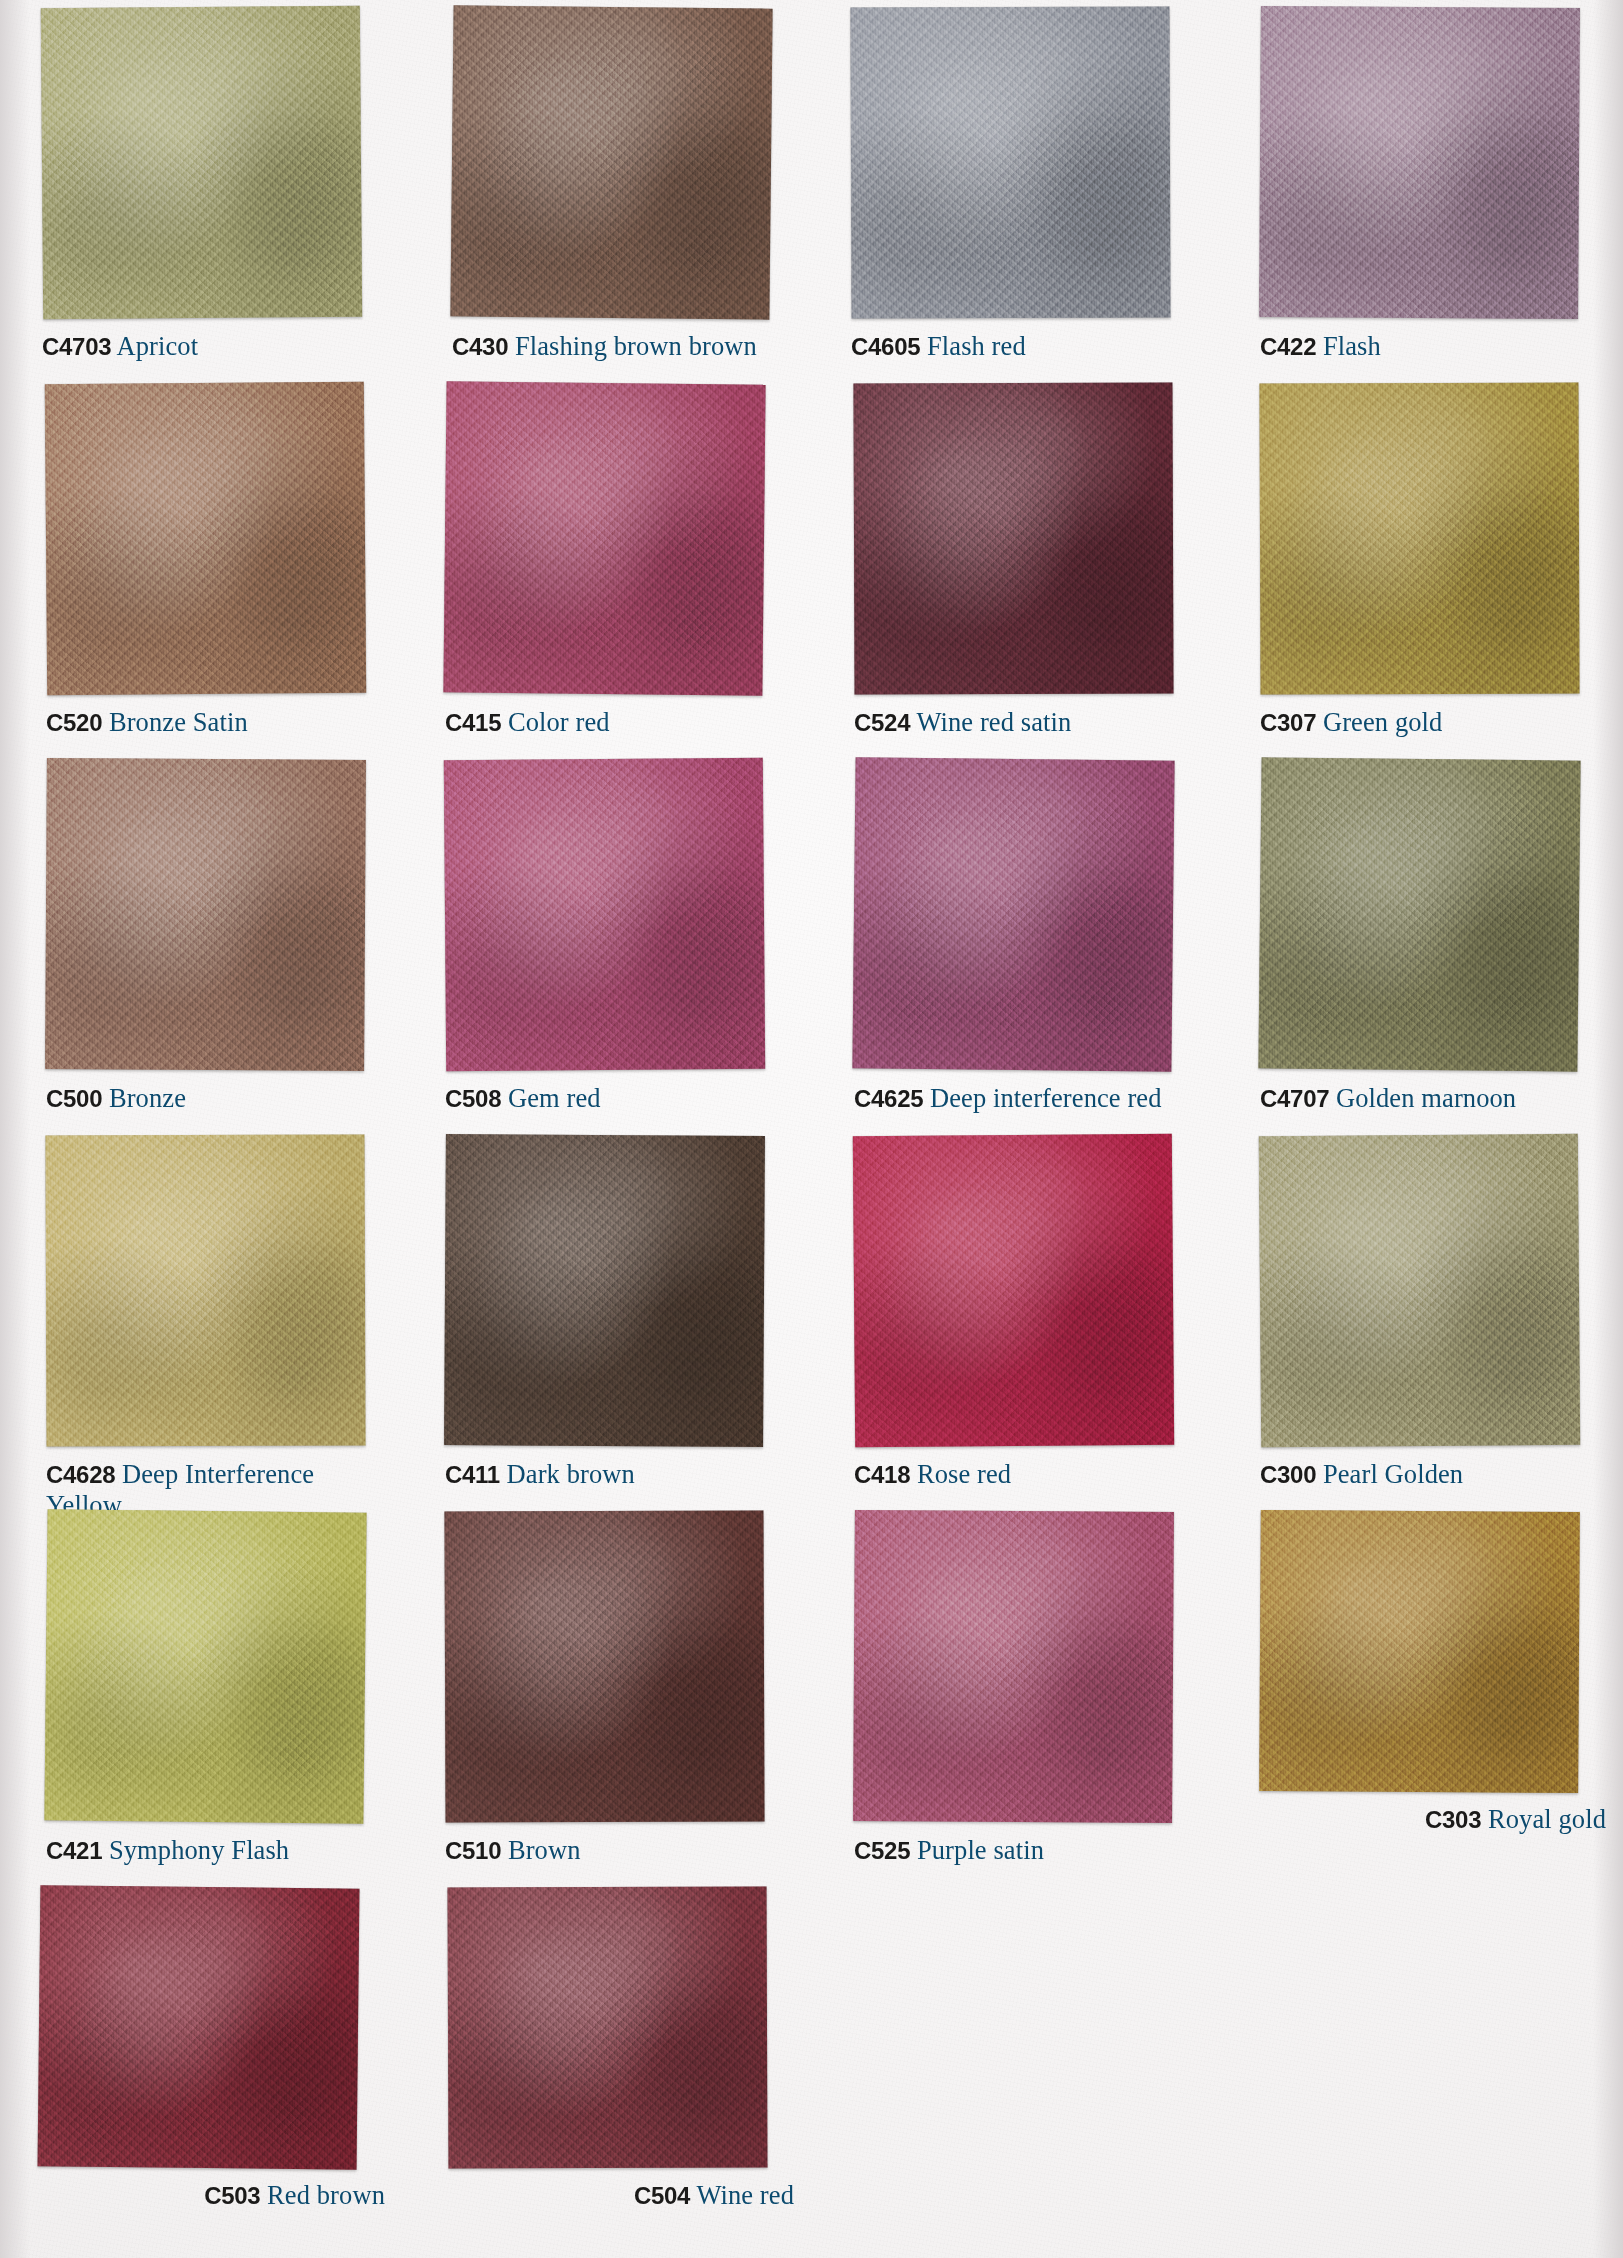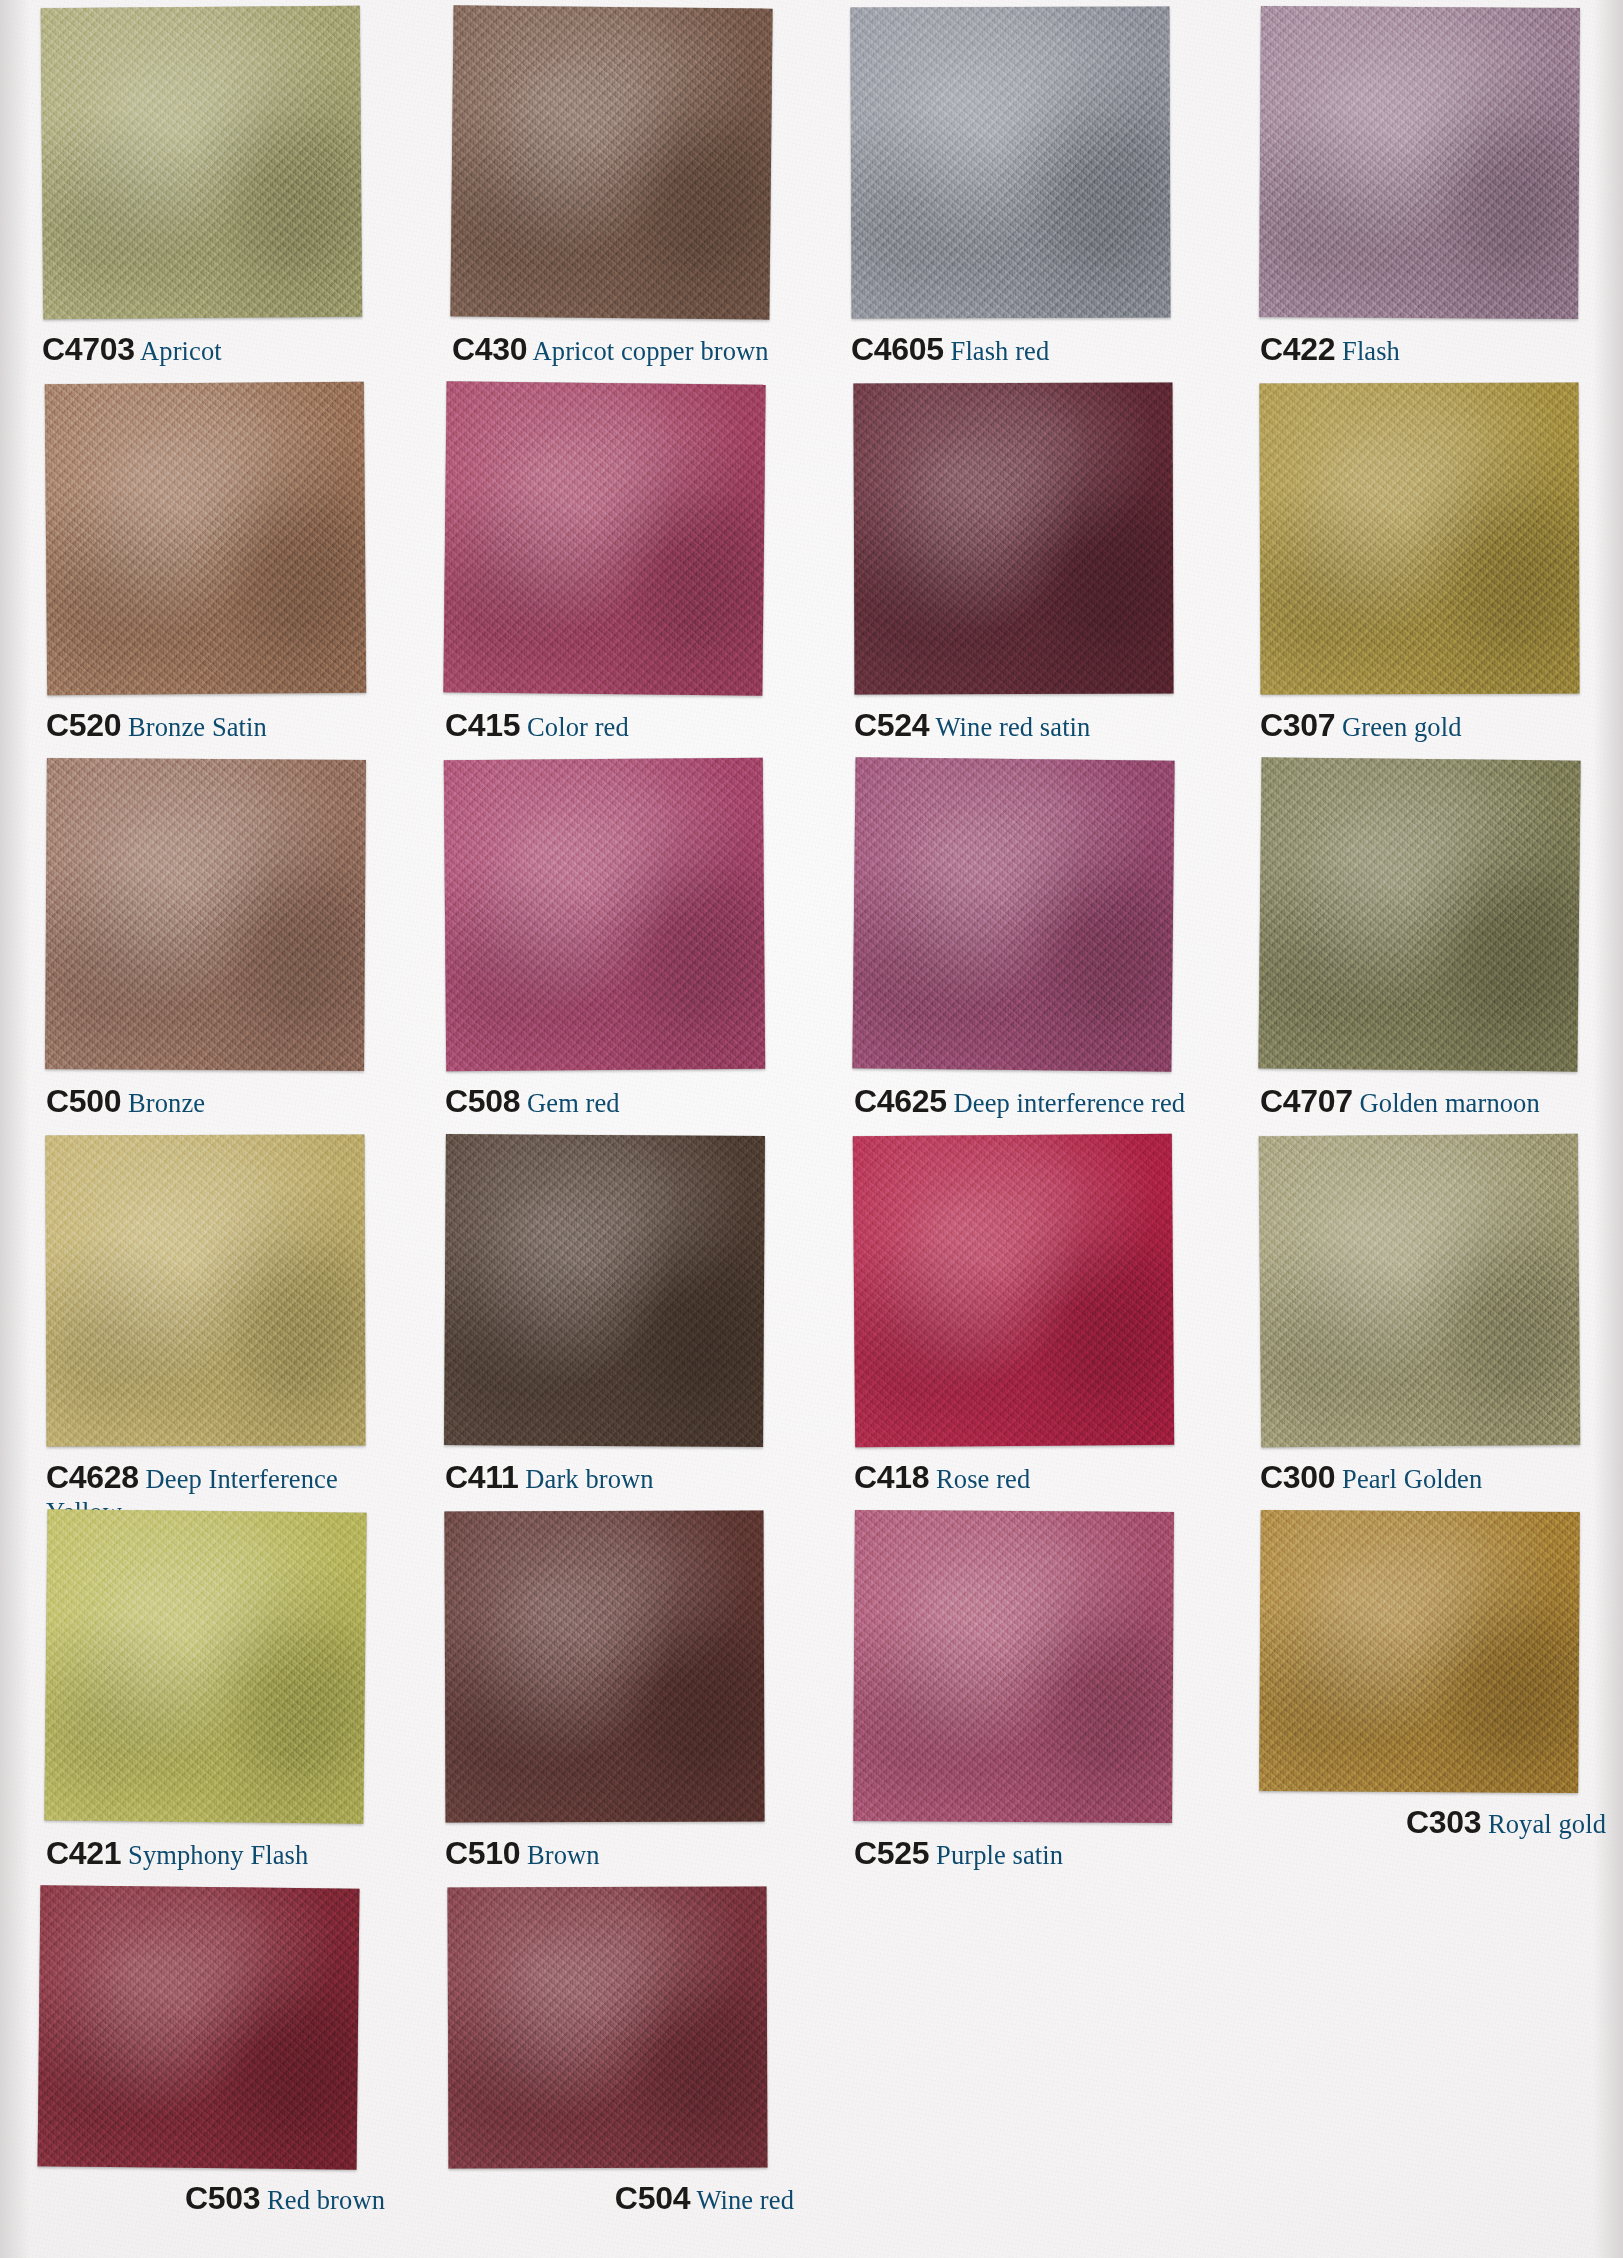--- a/index.html
+++ b/index.html
@@ -99,21 +99,21 @@
     margin-top: 13.2px;
     width: 346px;
     font-size: 26.5px;
     line-height: 1.17;
     color: #262423;
     letter-spacing: 0.1px;
   }
   .label .code {
     font-weight: bold;
     font-family: "Liberation Sans", "DejaVu Sans", sans-serif;
-    font-size: 32px;
+    font-size: 24px;
     letter-spacing: -0.3px;
     color: #1b1a19;
   }
   .label .nm {
     font-family: "Liberation Serif", "DejaVu Serif", serif;
     color: #0c4a6e;
   }
 
   
   .row6 .swatch { height: 281px; }
@@ -134,21 +134,21 @@
         <div class="tex"></div>
       </div>
       <div class="label"><span class="code">C4703</span> <span class="nm">Apricot</span></div>
     </div>
     <div class="cell c1">
       <div class="swatch tilt-d" style="background: rgb(119, 89, 74);">
         <div class="sheen"></div>
         <div class="mottle"></div>
         <div class="tex"></div>
       </div>
-      <div class="label"><span class="code">C430</span> <span class="nm">Apricot copper brown</span></div>
+      <div class="label"><span class="code">C430</span> <span class="nm">Flashing brown brown</span></div>
     </div>
     <div class="cell c2">
       <div class="swatch tilt-c" style="background: rgb(145, 149, 159);">
         <div class="sheen"></div>
         <div class="mottle"></div>
         <div class="tex"></div>
       </div>
       <div class="label"><span class="code">C4605</span> <span class="nm">Flash red</span></div>
     </div>
     <div class="cell c3">

